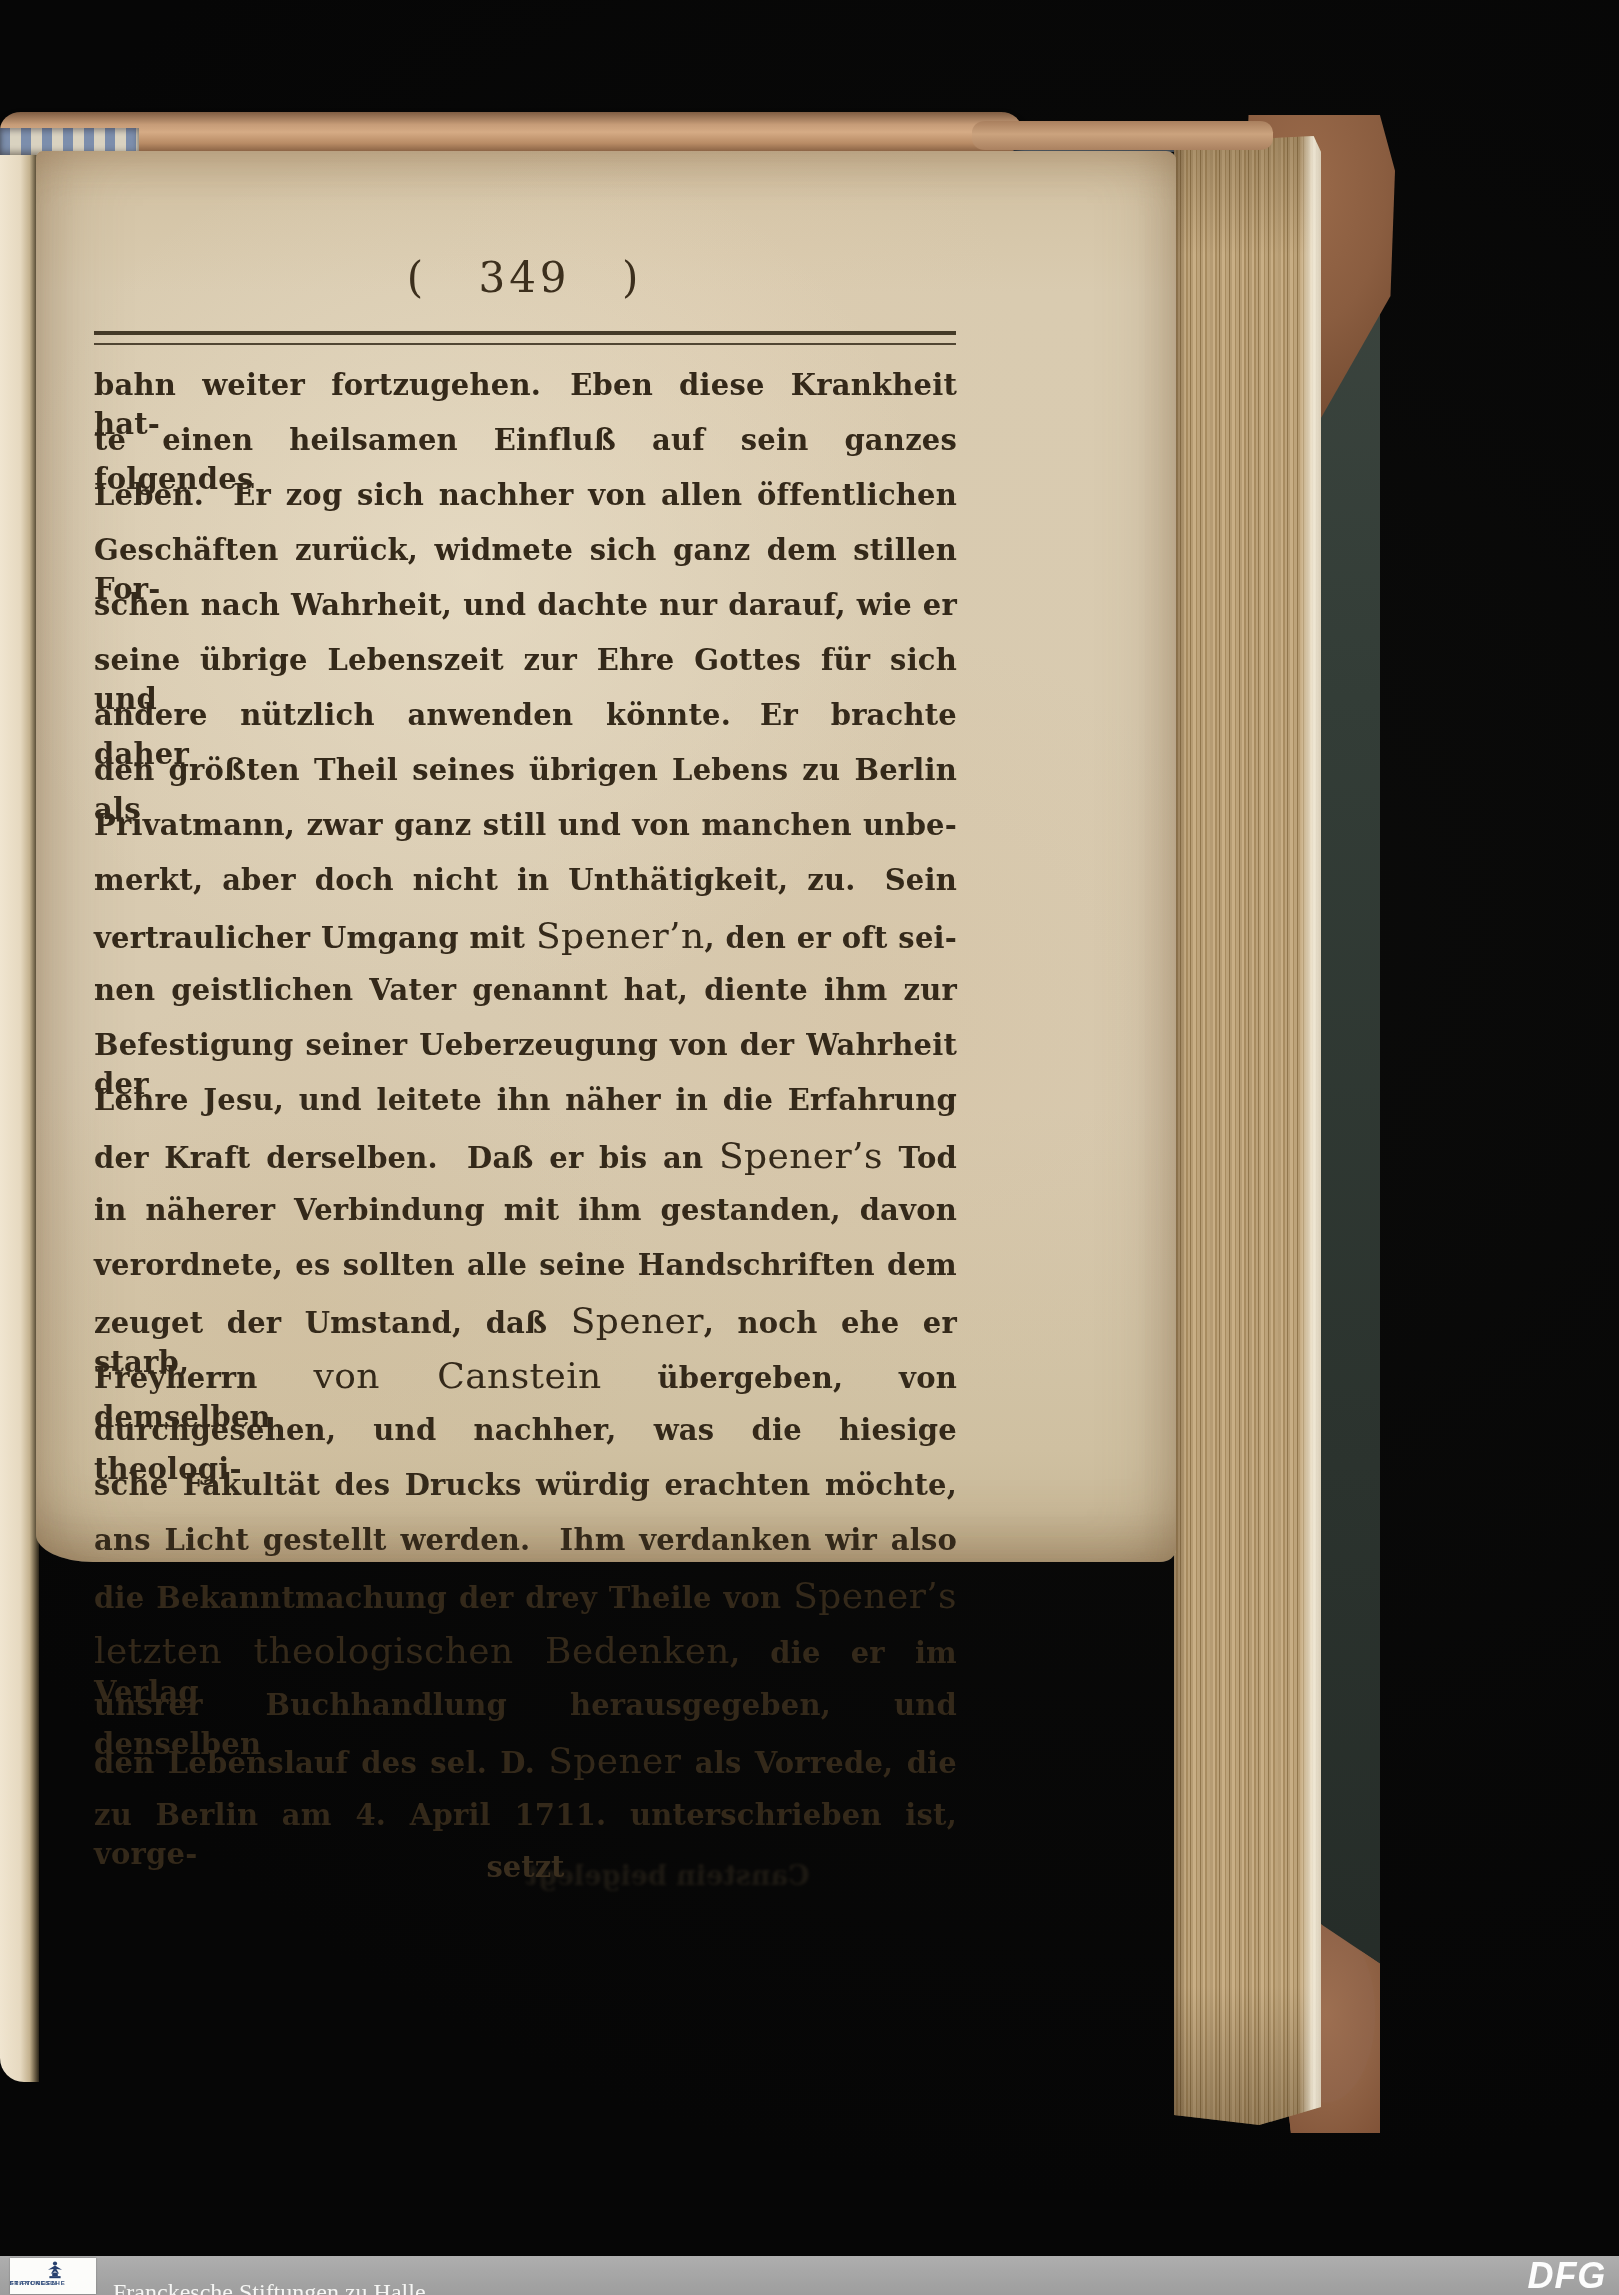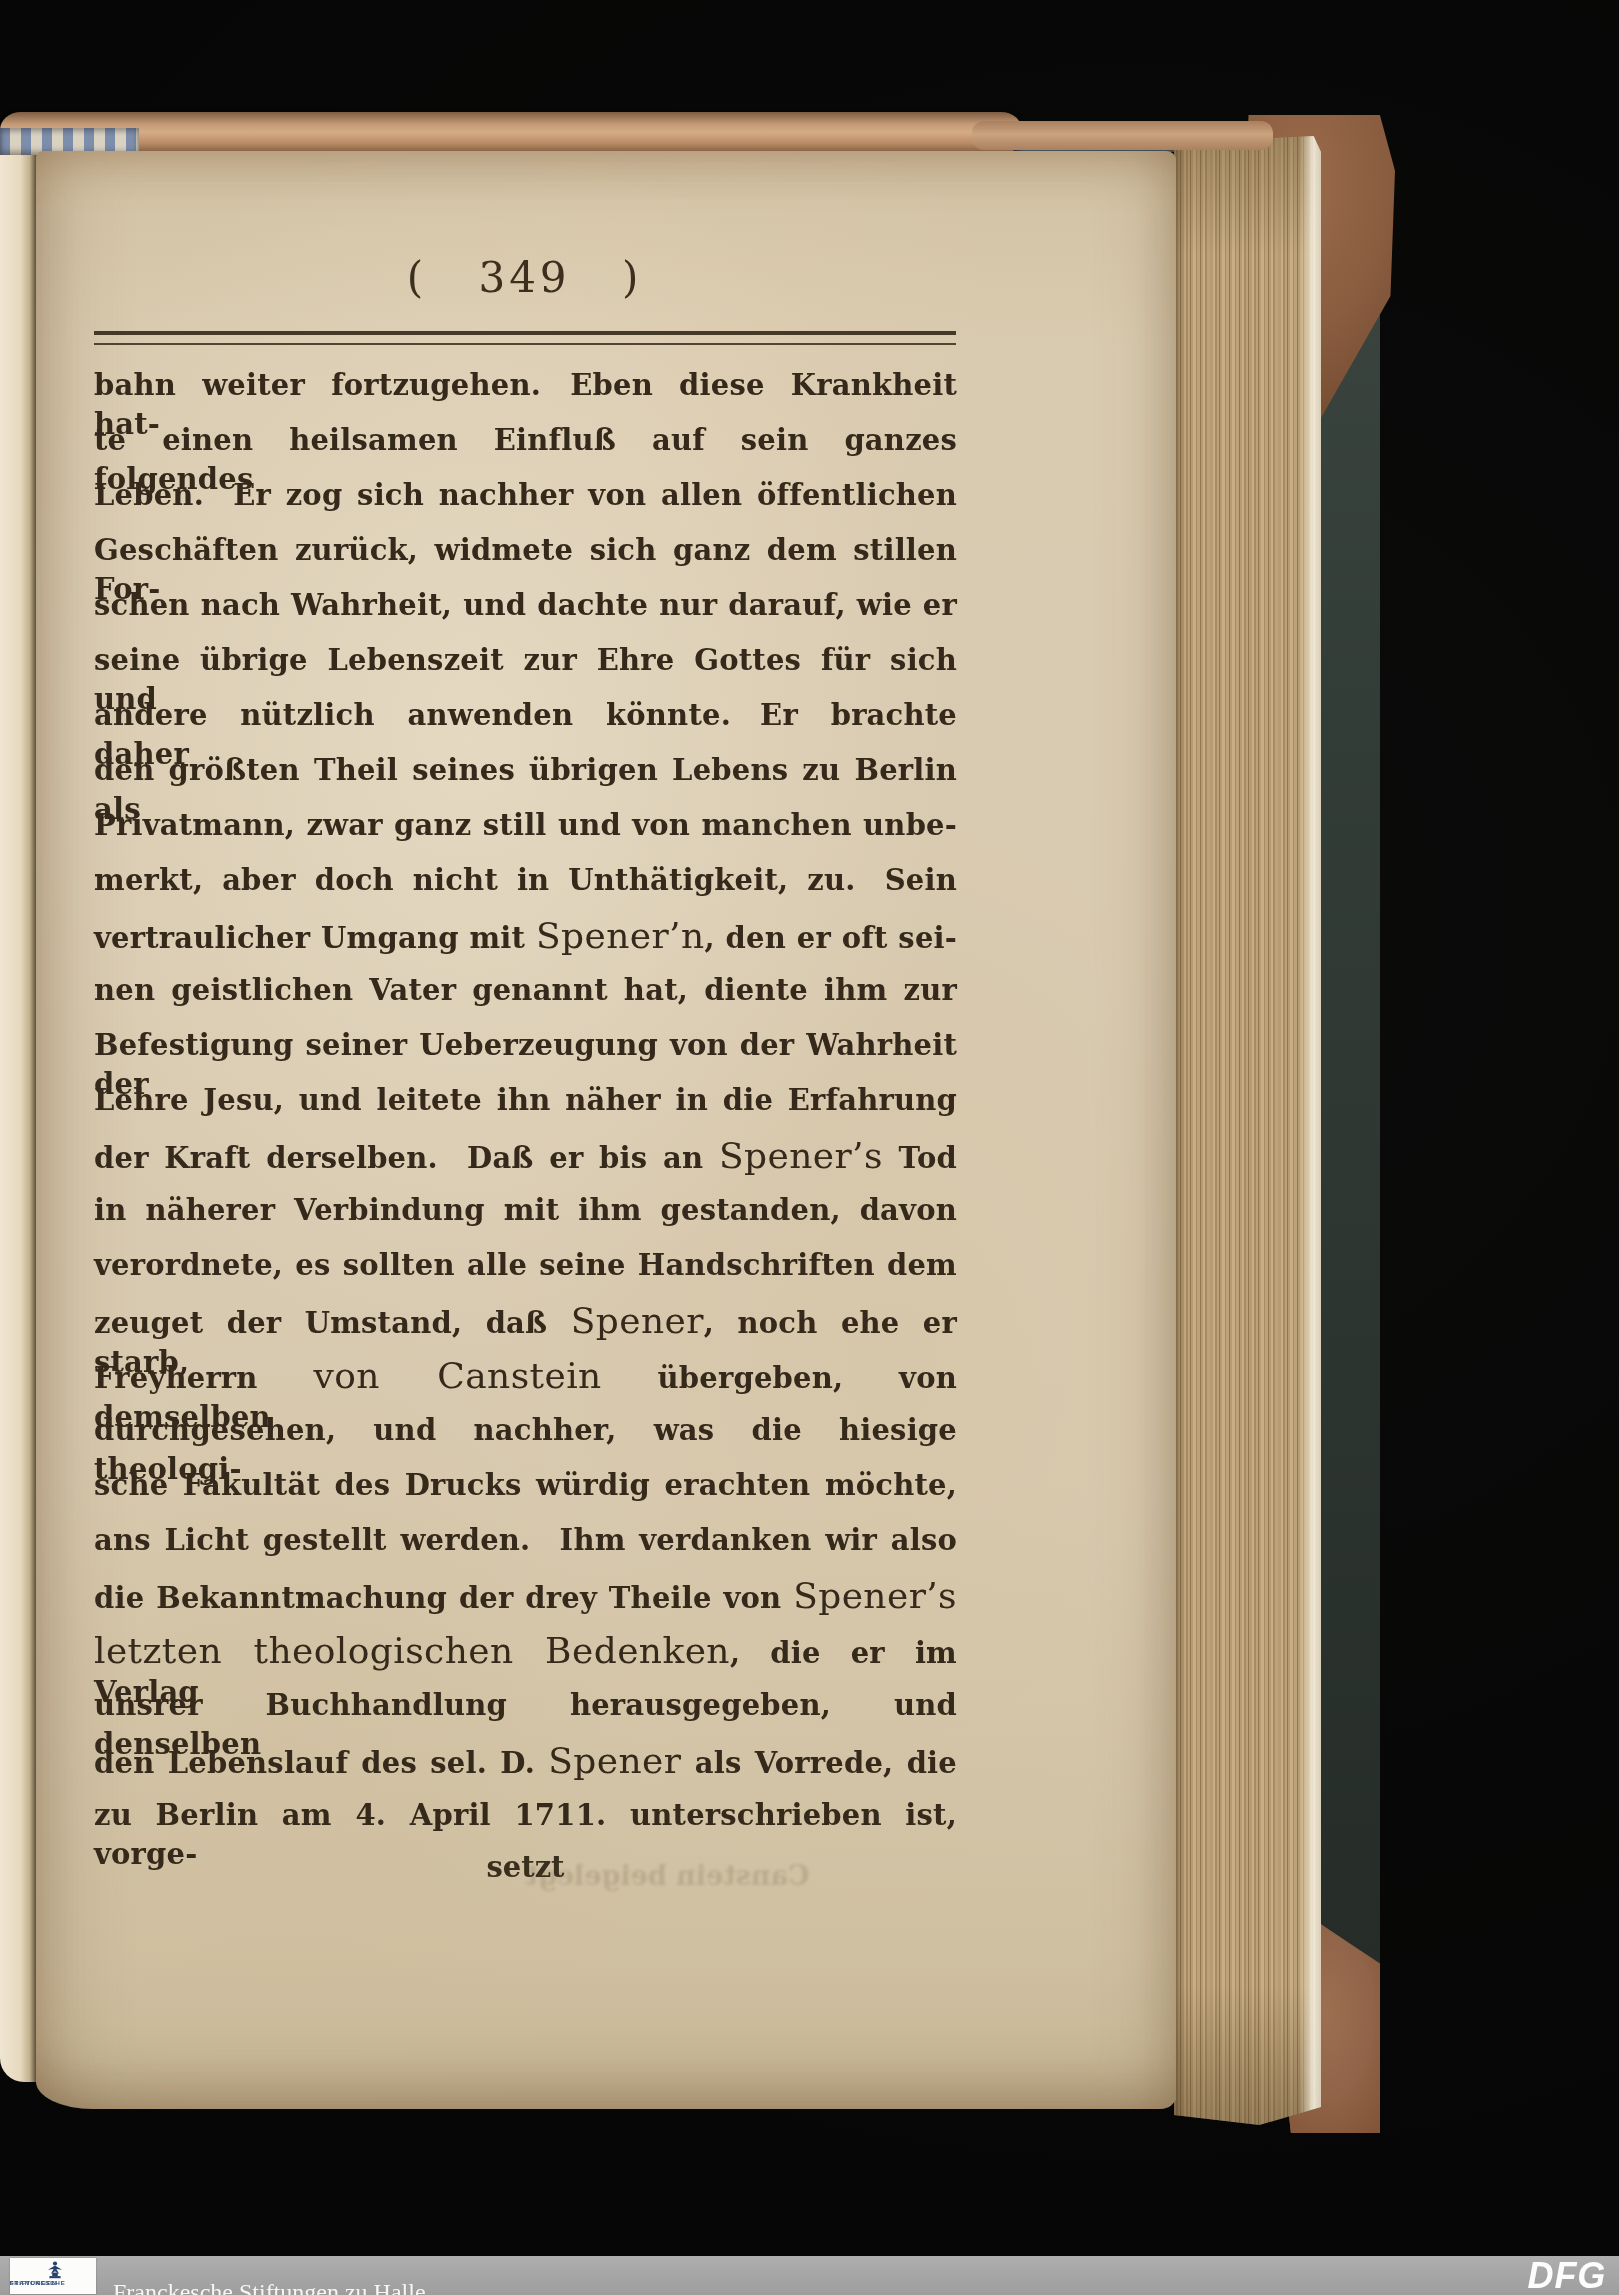--- a/index.html
+++ b/index.html
@@ -31,21 +31,21 @@
   .fore-edge{left:1174px;top:136px;width:147px;height:1989px;
     clip-path:polygon(0 0.35%,95% 0,100% 0.8%,100% 99.1%,58% 100%,0 99.5%);
     background:
       linear-gradient(90deg,rgba(60,40,20,.35) 0,rgba(60,40,20,0) 9%,rgba(255,255,255,0) 86%,rgba(250,245,230,.85) 95%,rgba(220,210,190,.9) 100%),
       linear-gradient(180deg,rgba(90,65,35,.30) 0,rgba(90,65,35,0) 6%,rgba(90,65,35,0) 93%,rgba(70,50,25,.35) 100%),
       repeating-linear-gradient(90deg,#c8ae85 0 2.4px,#a88c60 2.4px 4px,#bda37a 4px 6.5px,#92774d 6.5px 7.3px,#b69c73 7.3px 9.7px);}
   .page-sliver{left:0;top:155px;width:39px;height:1927px;border-bottom-left-radius:24px;
     background:linear-gradient(90deg,#f0e5d0 0%,#e6d9c0 52%,#c3b18e 76%,#6b5e45 90%,#2a2418 100%);}
 
   
-  .page{left:36px;top:151px;width:1140px;height:1958px;
+  .page{left:36px;top:151px;width:1140px;height:1411px;
     border-radius:6.5px 9.7px 16px 57px/6.5px 9.7px 13px 27.5px;
     background-image:
       radial-gradient(60% 45% at 38% 30%, rgba(238,228,207,.55), rgba(238,228,207,0) 70%),
       radial-gradient(50% 40% at 75% 62%, rgba(212,192,160,.40), rgba(212,192,160,0) 70%),
       radial-gradient(42% 30% at 22% 82%, rgba(206,186,152,.35), rgba(206,186,152,0) 75%),
       radial-gradient(35% 22% at 60% 12%, rgba(222,204,176,.45), rgba(222,204,176,0) 75%),
       linear-gradient(180deg,#d2c1a2 0%,#d9cbb0 10%,#d8cab0 68%,#cfc0a1 92%,#c6b594 100%);
     background-color:#d7c9ae;
     box-shadow:
       inset 0 27.5px 49px -23px rgba(140,100,65,.40),

